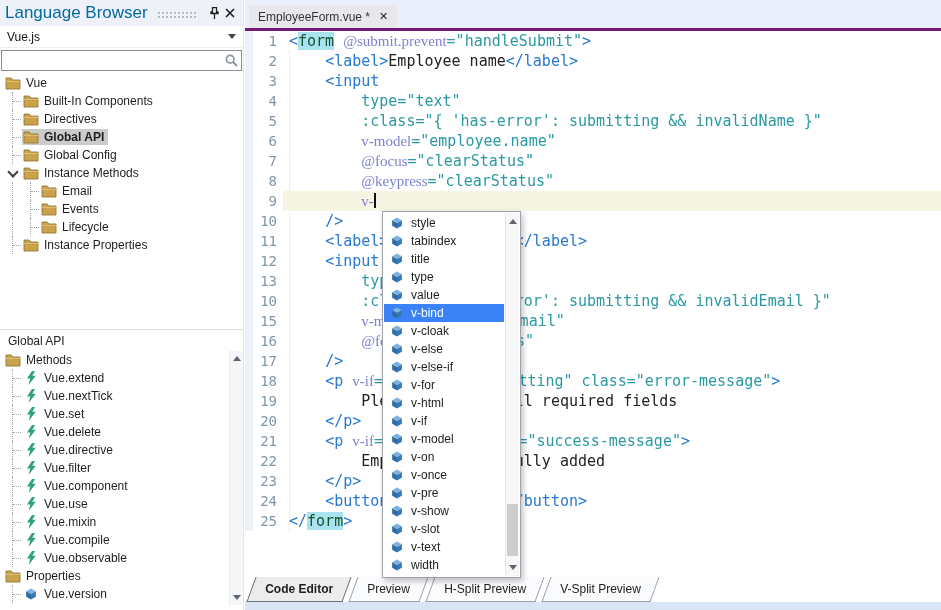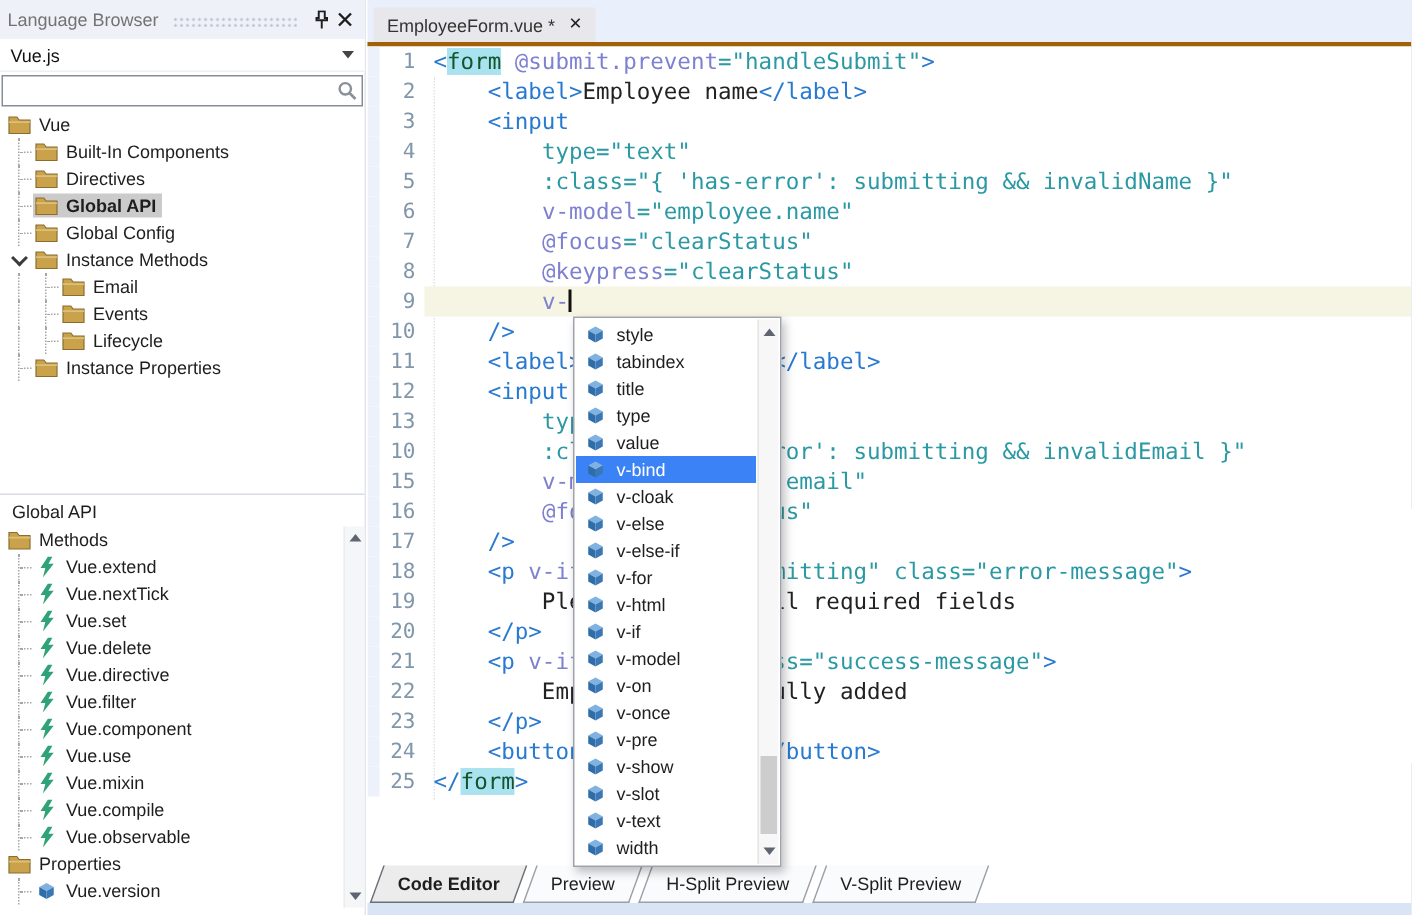--- a/index.html
+++ b/index.html
@@ -1,21 +1,21 @@
 <!DOCTYPE html>
 <html><head>
 <meta charset="utf-8">
 <style>
   html,body{margin:0;padding:0;background:#cfd6e2;}
   .screen{position:relative;width:941px;height:610px;background:#ffffff;overflow:hidden;
           font-family:"Liberation Sans",sans-serif;-webkit-font-smoothing:antialiased;}
   
   .lp{position:absolute;left:0;top:0;width:244px;height:610px;background:#fff;border-right:1px solid #e2e6ed;box-sizing:border-box;}
   .lp-title{position:absolute;left:0;top:0;width:100%;height:26px;background:#eef1f8;display:flex;align-items:center;padding:0 5px;box-sizing:border-box;}
-  .lp-title .txt{font-size:12px;color:#737373;white-space:nowrap;}
+  .lp-title .txt{font-size:17px;color:#0369a1;white-space:nowrap;}
   .grip{flex:1;height:7px;margin:2px 8px 0 9px;
         background-image:radial-gradient(circle,#b6bdc9 0.9px,transparent 1.1px);
         background-size:4px 4px;}
   .tbtn{width:16px;height:16px;display:flex;align-items:center;justify-content:center;flex:none;color:#1e1e1e;}
   .combo{position:absolute;left:0;top:26px;width:100%;height:22px;background:#fff;border-bottom:1px solid #edf0f5;
          display:flex;align-items:center;padding:0 7px;box-sizing:border-box;}
   .combo .txt{flex:1;font-size:12px;color:#111;}
   .carrow{width:0;height:0;border-left:4px solid transparent;border-right:4px solid transparent;border-top:5px solid #444;}
   .search{position:absolute;left:1px;top:50px;width:241px;height:21px;border:1px solid #878d97;background:#fff;
           display:flex;align-items:center;box-sizing:border-box;}
@@ -34,34 +34,34 @@
   .rin.sel{background:#cbcbcb;font-weight:bold;}
   .ticon{width:16px;height:14px;margin-right:5px;flex:none;display:flex;align-items:center;}
   .lp-div{position:absolute;left:0;top:329px;width:100%;border-top:1px solid #d8dce3;}
   .lp-h{position:absolute;left:8px;top:334px;font-size:12px;color:#1e1e1e;}
   .sb2{position:absolute;left:229px;top:351px;width:14px;height:254px;background:#f5f6f8;border-left:1px solid #ececee;box-sizing:border-box;}
   .sb2 .u,.sb2 .d{position:absolute;left:3px;width:0;height:0;border-left:4px solid transparent;border-right:4px solid transparent;}
   .sb2 .u{top:5px;border-bottom:5px solid #5f6570;}
   .sb2 .d{bottom:5px;border-top:5px solid #5f6570;}
   
   .ed{position:absolute;left:245px;top:0;right:0;height:610px;background:#fff;}
-  .tabstrip{position:absolute;left:0;top:0;right:0;height:28px;background:#e9effb;border-bottom:3px solid #a16207;}
+  .tabstrip{position:absolute;left:0;top:0;right:0;height:28px;background:#e9effb;border-bottom:3px solid #701a75;}
   .doctab{position:absolute;left:4px;top:5px;height:23px;background:#e8e8ec;display:flex;align-items:center;
           padding:0 9px;font-size:12px;color:#333;}
   .doctab .x{margin-left:9px;color:#222;font-size:11px;line-height:1;}
   .code{position:absolute;left:0;top:31px;right:0;bottom:33px;background:#fff;overflow:hidden;}
   .guide{position:absolute;left:44px;top:20px;height:482px;border-left:1px dotted #dde2e9;}
   .cl{display:flex;height:20px;line-height:20px;font-family:"DejaVu Sans Mono","Liberation Mono",monospace;font-size:15px;white-space:pre;position:relative;}
   .cl .mar{width:8px;background:#edf2fa;flex:none;}
   .cl .gut{width:24px;flex:none;text-align:right;padding-right:6px;color:#8096ab;font-size:14px;font-family:"DejaVu Sans Mono","Liberation Mono",monospace;}
   .cl .src{flex:1;padding-left:6px;}
   .cl.cur .src{background:#f6f4e3;}
   .tk-t{color:#2879d0;}
   .tk-h{color:#14532d;background:#a9e3ef;}
-  .tk-d{color:#7e80d0;}
+  .tk-d{color:#7e80d0;font-family:Liberation Serif, serif;}
   .tk-s{color:#2b99a3;}
   .tk-x{color:#222222;}
   .caret{display:inline-block;width:0;border-left:2px solid #111;height:15px;vertical-align:-2px;}
   
   .ac{position:absolute;left:137px;top:211px;width:139px;height:367px;background:#fff;border:1px solid #9fa4ac;
       box-sizing:border-box;box-shadow:2px 3px 6px rgba(0,0,0,.25);z-index:6;text-align:center;}
   .ac-list{position:absolute;left:1px;top:2px;right:16px;}
   .ac-item{display:flex;align-items:center;height:18px;font-size:12px;color:#1e1e1e;padding-left:5px;gap:6px;white-space:nowrap;}
   .ac-item.sel{background:#3b82f6;color:#fff;}
   .ac-item svg{flex:none;}

